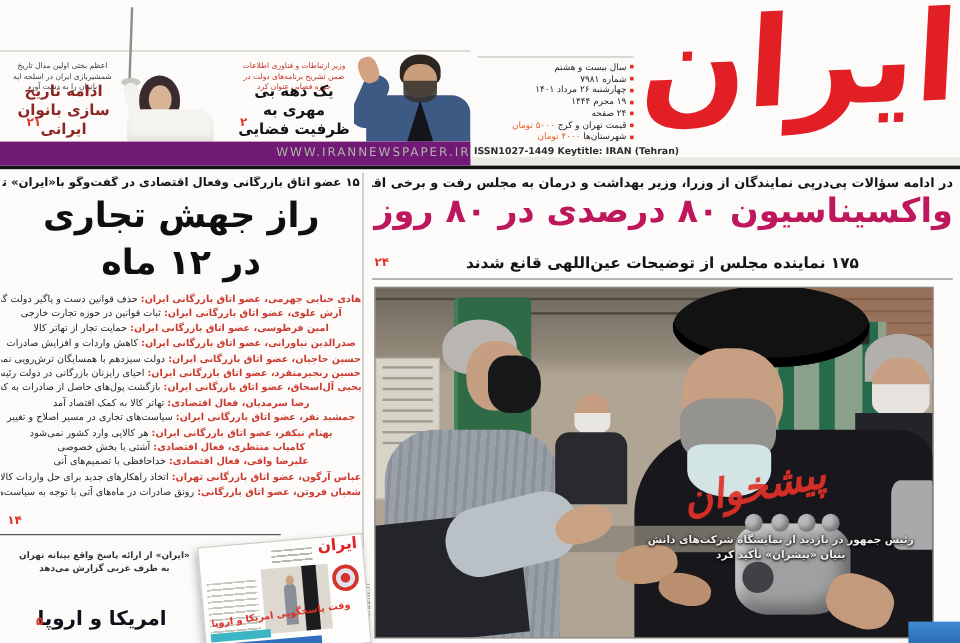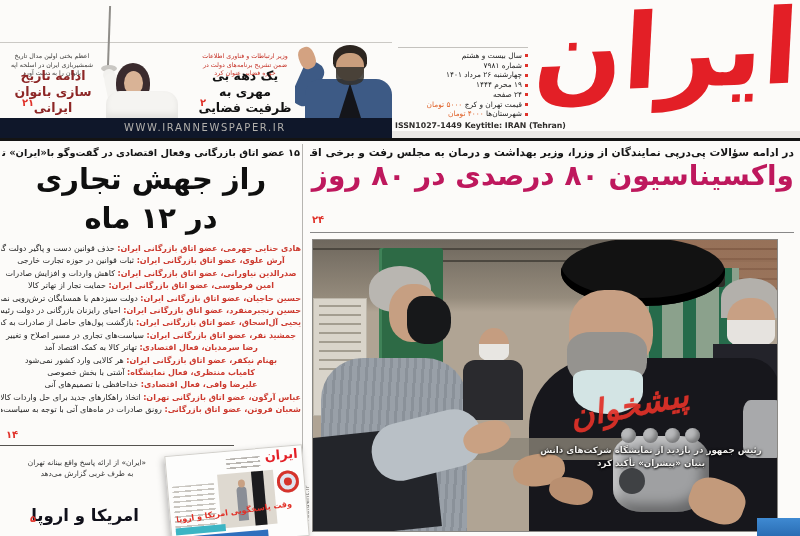--- a/index.html
+++ b/index.html
@@ -12,21 +12,21 @@
   .meta { left:398px; top:47px; width:130px; border-top:1px solid #c4c2be; padding-top:3px; font-size:7.4px; color:#222; }
   .meta .mline { display:block; text-align:right; line-height:9.7px; white-space:nowrap; }
   .meta .sq { display:inline-block; width:3px; height:3px; background:#e0332b; margin-left:3px; vertical-align:middle; }
   .meta .redv { color:#e0632b; }
   .issn { left:395px; top:121px; width:180px; direction:ltr; text-align:left; font-size:7.8px; font-weight:600; color:#2e2c2a; }
   .fullband { left:0; top:131px; width:800px; height:7px; background:#ebe9e6; }
   .blackrule { left:0; top:138px; width:800px; height:3px; background:#141414; }
 
   
   .topline { left:0; top:42px; width:392px; height:1px; background:#cbc9c5; }
-  .wwwband { left:0; top:118px; width:392px; height:20px; background:#0f172a; color:#b2b0ac; font-size:10px; letter-spacing:1.6px; line-height:20px; padding-left:18px; direction:ltr; text-align:center; }
+  .wwwband { left:0; top:118px; width:392px; height:20px; background:#701a75; color:#b2b0ac; font-size:10px; letter-spacing:1.6px; line-height:20px; padding-left:18px; direction:ltr; text-align:right; }
   .pkick { font-size:6.3px; line-height:1.35; text-align:center; }
   .phead { font-weight:800; font-size:12.5px; line-height:1.28; text-align:center; }
   .pagenum { color:#e0332b; font-weight:700; font-size:10px; }
 
   
   .fenphoto { left:88px; top:43px; width:105px; height:75px; overflow:visible; }
   .sword { position:absolute; left:20px; top:-37px; width:2px; height:62px; background:#8f8d89; transform:rotate(2deg); }
   .guard { position:absolute; left:13px; top:22px; width:16px; height:7px; background:#c9c7c3; border-radius:50%; }
   .fglove { position:absolute; left:15px; top:26px; width:12px; height:12px; background:#f2f1ee; border-radius:50%; }
   .farm { position:absolute; left:18px; top:30px; width:14px; height:30px; background:#f4f3f0; border-radius:8px; transform:rotate(-12deg); }
@@ -104,21 +104,21 @@
   
   .tkick { left:2px; top:147px; width:298px; text-align:center; font-size:9.8px; font-weight:700; color:#151515; white-space:nowrap; overflow:hidden; }
   .thead { left:2px; top:160px; width:298px; text-align:center; font-size:29px; font-weight:900; color:#0f0f0f; line-height:1.36; }
   .members { left:1px; top:243px; width:300px; }
   .member { display:block; text-align:center; font-size:8px; line-height:12.4px; white-space:nowrap; overflow:hidden; color:#232323; }
   .member .mname { color:#cc3a2f; font-weight:700; }
   .p14 { left:6px; top:429px; }
   .lrule { left:0; top:445px; width:234px; height:1px; background:#55534f; }
 
   
-  .dkick { left:6px; top:457px; width:162px; text-align:center; font-size:7.4px; font-weight:400; color:#333; line-height:1.55; }
+  .dkick { left:6px; top:457px; width:162px; text-align:center; font-size:7.4px; font-weight:700; color:#333; line-height:1.55; }
   .dhead { left:2px; top:481px; width:166px; text-align:center; font-size:16.5px; font-weight:900; color:#10101a; line-height:1.4; }
   .p5 { left:30px; top:513px; }
   .thumb { left:168px; top:450px; width:138px; height:92px; background:#fdfdfc; border:1px solid #cfcdc8; box-shadow:-2px 3px 7px rgba(0,0,0,.28); transform:rotate(-5deg); overflow:hidden; }
   .tlogo { position:absolute; right:4px; top:0px; color:#e31f26; font-weight:700; font-size:13px; }
   .tmeta { position:absolute; right:42px; top:7px; width:34px; height:12px; background:repeating-linear-gradient(180deg,#b9b6b1 0 1.5px,transparent 1.5px 4.5px); }
   .ttext { position:absolute; left:4px; top:30px; width:42px; height:46px; background:repeating-linear-gradient(180deg,#c9c6c0 0 1.5px,transparent 1.5px 5px); }
   .tphoto { position:absolute; left:50px; top:22px; width:56px; height:54px; background:#ded9d0; }
   .tcol { position:absolute; left:34px; top:0; width:12px; height:54px; background:#1c1c1e; }
   .tman { position:absolute; left:18px; top:14px; width:10px; height:34px; background:#8a8e96; border-radius:4px 4px 0 0; }
   .tmanhead { position:absolute; left:20px; top:7px; width:7px; height:8px; background:#c9a183; border-radius:50%; }
@@ -179,20 +179,21 @@
   </div>
   <div class="abs pkick" style="left:196px; top:52px; width:98px; color:#c53025;">وزیر ارتباطات و فناوری اطلاعات ضمن تشریح برنامه‌های دولت در حوزه فضایی عنوان کرد</div>
   <div class="abs phead" style="left:194px; top:68px; width:102px; color:#121212;">یک دهه بی مهری به ظرفیت فضایی کشور</div>
   <div class="abs pagenum" style="left:200px; top:97px;">۲</div>
 
   <div class="abs wwwband">WWW.IRANNEWSPAPER.IR</div>
 
   <div class="abs leadkick">در ادامه سؤالات پی‌درپی نمایندگان از وزرا، وزیر بهداشت و درمان به مجلس رفت و برخی اقدامات این وزارتخانه را تشریح کرد</div>
   <div class="abs leadhead">واکسیناسیون ۸۰ درصدی در ۸۰ روز</div>
   <div class="abs subrow">
+    <div class="subhead">۱۷۵ نماینده مجلس از توضیحات عین‌اللهی قانع شدند</div>
     <div class="pagenum sub24">۲۴</div>
   </div>
   <div class="abs subline"></div>
   <div class="abs vdiv"></div>
 
   <div class="abs photo">
     <div class="ceil"></div>
     <div class="pipe" style="left:0;top:8px;width:466px;height:2px;"></div>
     <div class="pipe" style="left:120px;top:20px;width:346px;height:2px;"></div>
     <div class="brick"></div>
@@ -257,37 +258,37 @@
 
   <div class="abs tkick">۱۵ عضو اتاق بازرگانی وفعال اقتصادی در گفت‌وگو با«ایران» تشریح کردند</div>
   <div class="abs thead"><span>راز جهش تجاری</span><br><span>در ۱۲ ماه</span></div>
   <div class="abs members">
 
 
       <span class="member"><span class="mname">هادی حنایی جهرمی، عضو اتاق بازرگانی ایران:</span> <span class="mquote">حذف قوانین دست و پاگیر دولت گذشته</span></span>
 
       <span class="member"><span class="mname">آرش علوی، عضو اتاق بازرگانی ایران:</span> <span class="mquote">ثبات قوانین در حوزه تجارت خارجی</span></span>
 
+      <span class="member"><span class="mname">امین فرطوسی، عضو اتاق بازرگانی ایران:</span> <span class="mquote">حمایت تجار از تهاتر کالا</span></span>
+
       <span class="member"><span class="mname">صدرالدین نیاورانی، عضو اتاق بازرگانی ایران:</span> <span class="mquote">کاهش واردات و افزایش صادرات</span></span>
 
-      <span class="member"><span class="mname">امین فرطوسی، عضو اتاق بازرگانی ایران:</span> <span class="mquote">حمایت تجار از تهاتر کالا</span></span>
-
       <span class="member"><span class="mname">حسین حاجیان، عضو اتاق بازرگانی ایران:</span> <span class="mquote">دولت سیزدهم با همسایگان ترش‌رویی نمی‌کند</span></span>
 
       <span class="member"><span class="mname">حسین رنجبرمنفرد، عضو اتاق بازرگانی ایران:</span> <span class="mquote">احیای رایزنان بازرگانی در دولت رئیسی</span></span>
 
       <span class="member"><span class="mname">یحیی آل‌اسحاق، عضو اتاق بازرگانی ایران:</span> <span class="mquote">بازگشت پول‌های حاصل از صادرات به کشور</span></span>
 
+      <span class="member"><span class="mname">رضا سرمدیان، فعال اقتصادی:</span> <span class="mquote">تهاتر کالا به کمک اقتصاد آمد</span></span>
+
       <span class="member"><span class="mname">جمشید نفر، عضو اتاق بازرگانی ایران:</span> <span class="mquote">سیاست‌های تجاری در مسیر اصلاح و تغییر</span></span>
 
-      <span class="member"><span class="mname">رضا سرمدیان، فعال اقتصادی:</span> <span class="mquote">تهاتر کالا به کمک اقتصاد آمد</span></span>
-
       <span class="member"><span class="mname">بهنام نیکفر، عضو اتاق بازرگانی ایران:</span> <span class="mquote">هر کالایی وارد کشور نمی‌شود</span></span>
 
-      <span class="member"><span class="mname">کامیاب منتظری، فعال نمایشگاه:</span> <span class="mquote">آشتی با بخش خصوصی</span></span>
+      <span class="member"><span class="mname">کامیاب منتظری، فعال اقتصادی:</span> <span class="mquote">آشتی با بخش خصوصی</span></span>
 
       <span class="member"><span class="mname">علیرضا وافی، فعال اقتصادی:</span> <span class="mquote">خداحافظی با تصمیم‌های آنی</span></span>
 
       <span class="member"><span class="mname">عباس آرگون، عضو اتاق بازرگانی تهران:</span> <span class="mquote">اتخاذ راهکارهای جدید برای حل واردات کالا به کشور</span></span>
 
       <span class="member"><span class="mname">شعبان فروتن، عضو اتاق بازرگانی:</span> <span class="mquote">رونق صادرات در ماه‌های آتی با توجه به سیاست‌های دولت</span></span>
     </div>
   <div class="abs pagenum p14">۱۴</div>
   <div class="abs lrule"></div>
 

